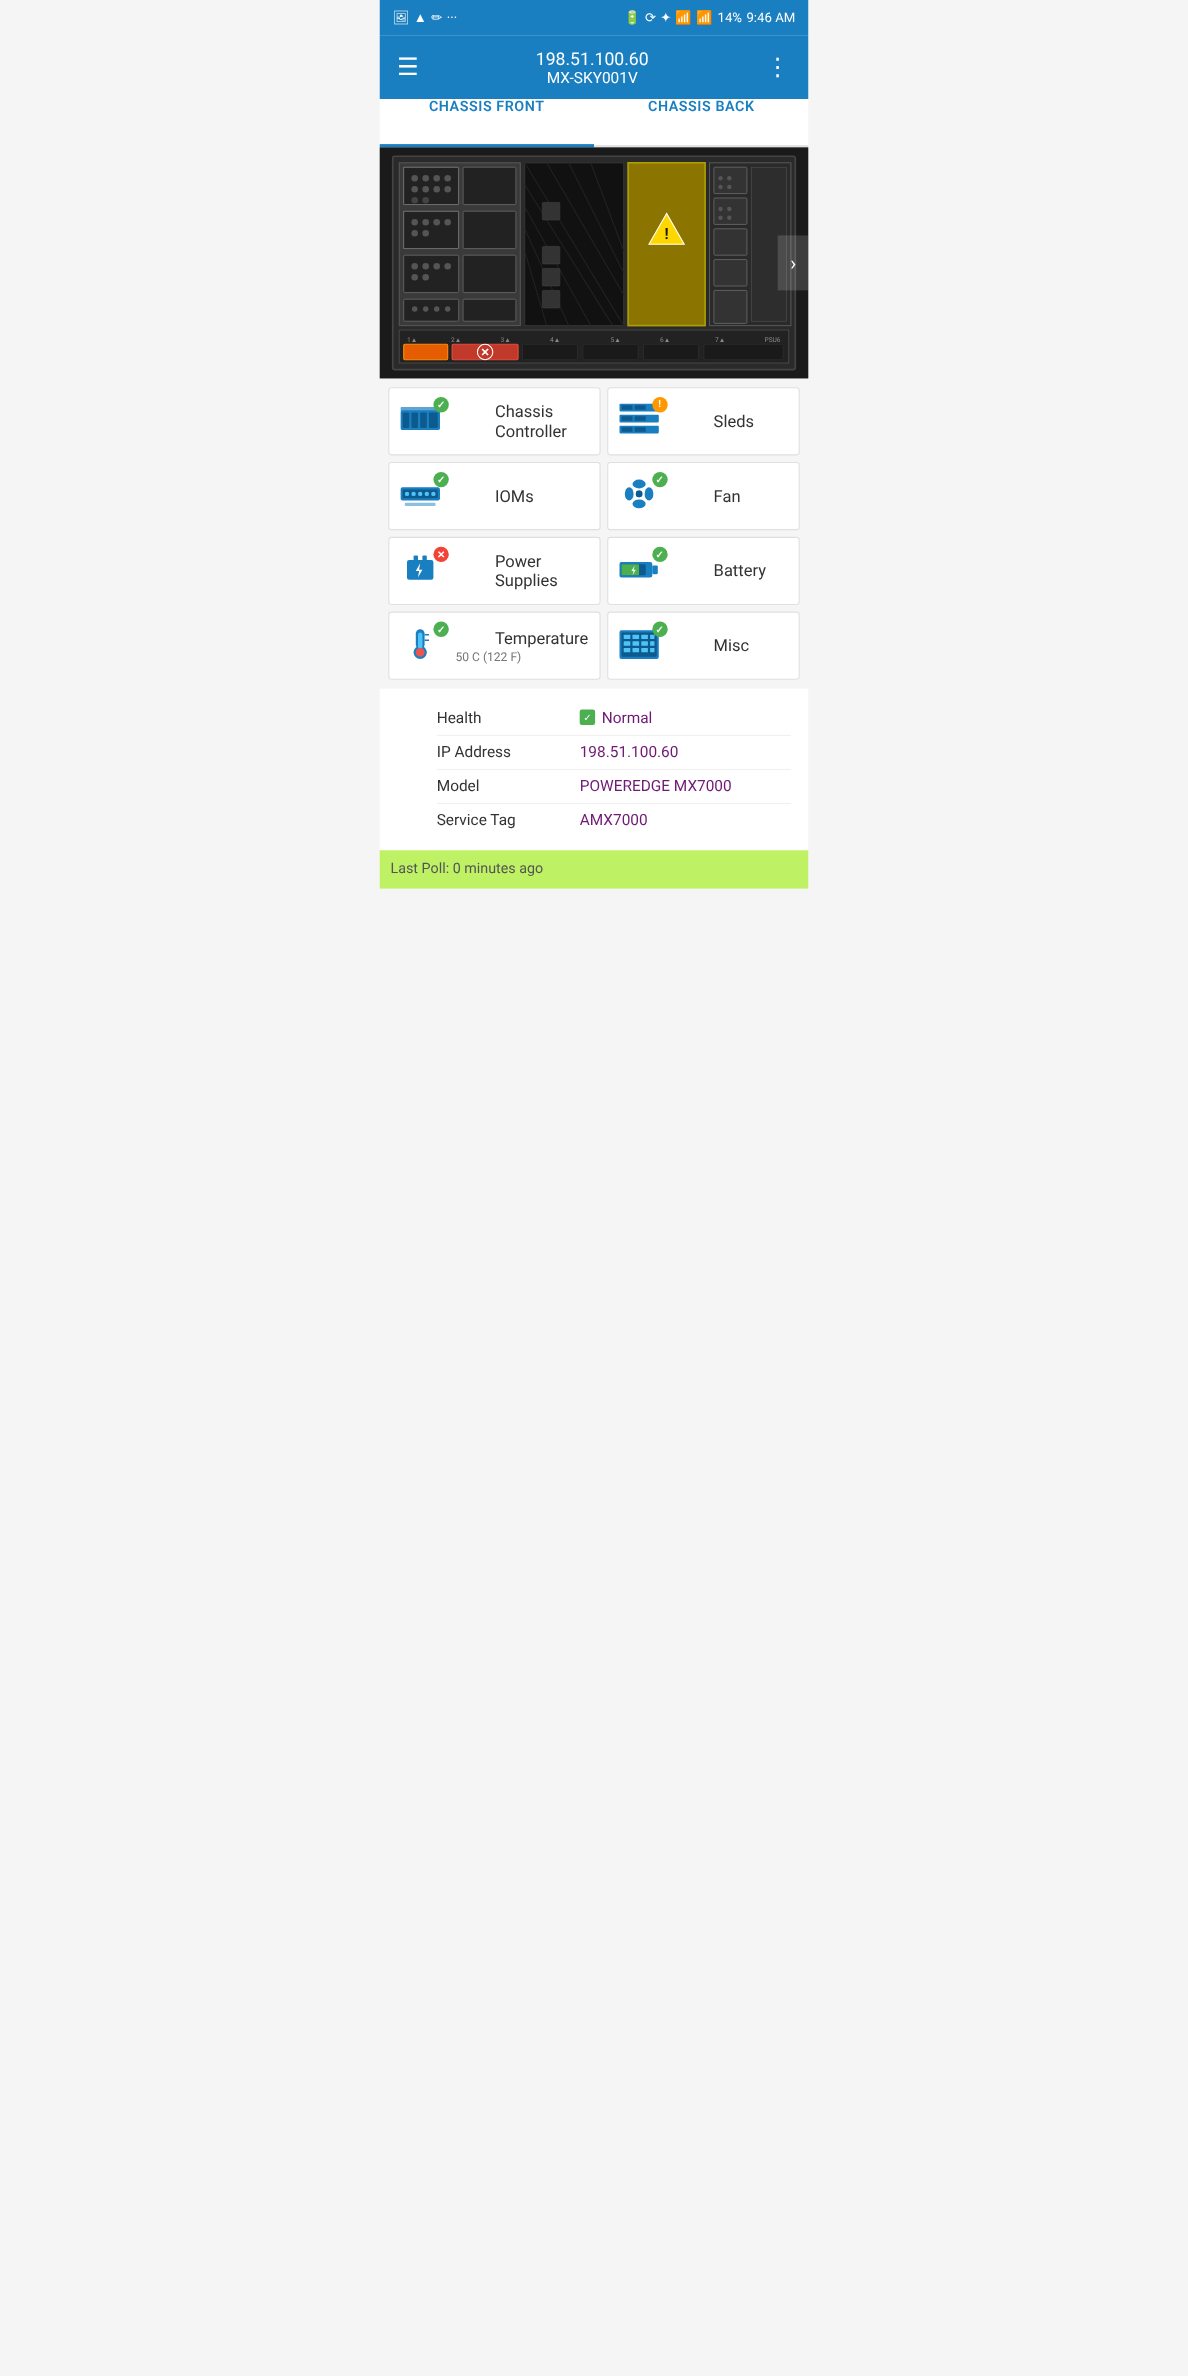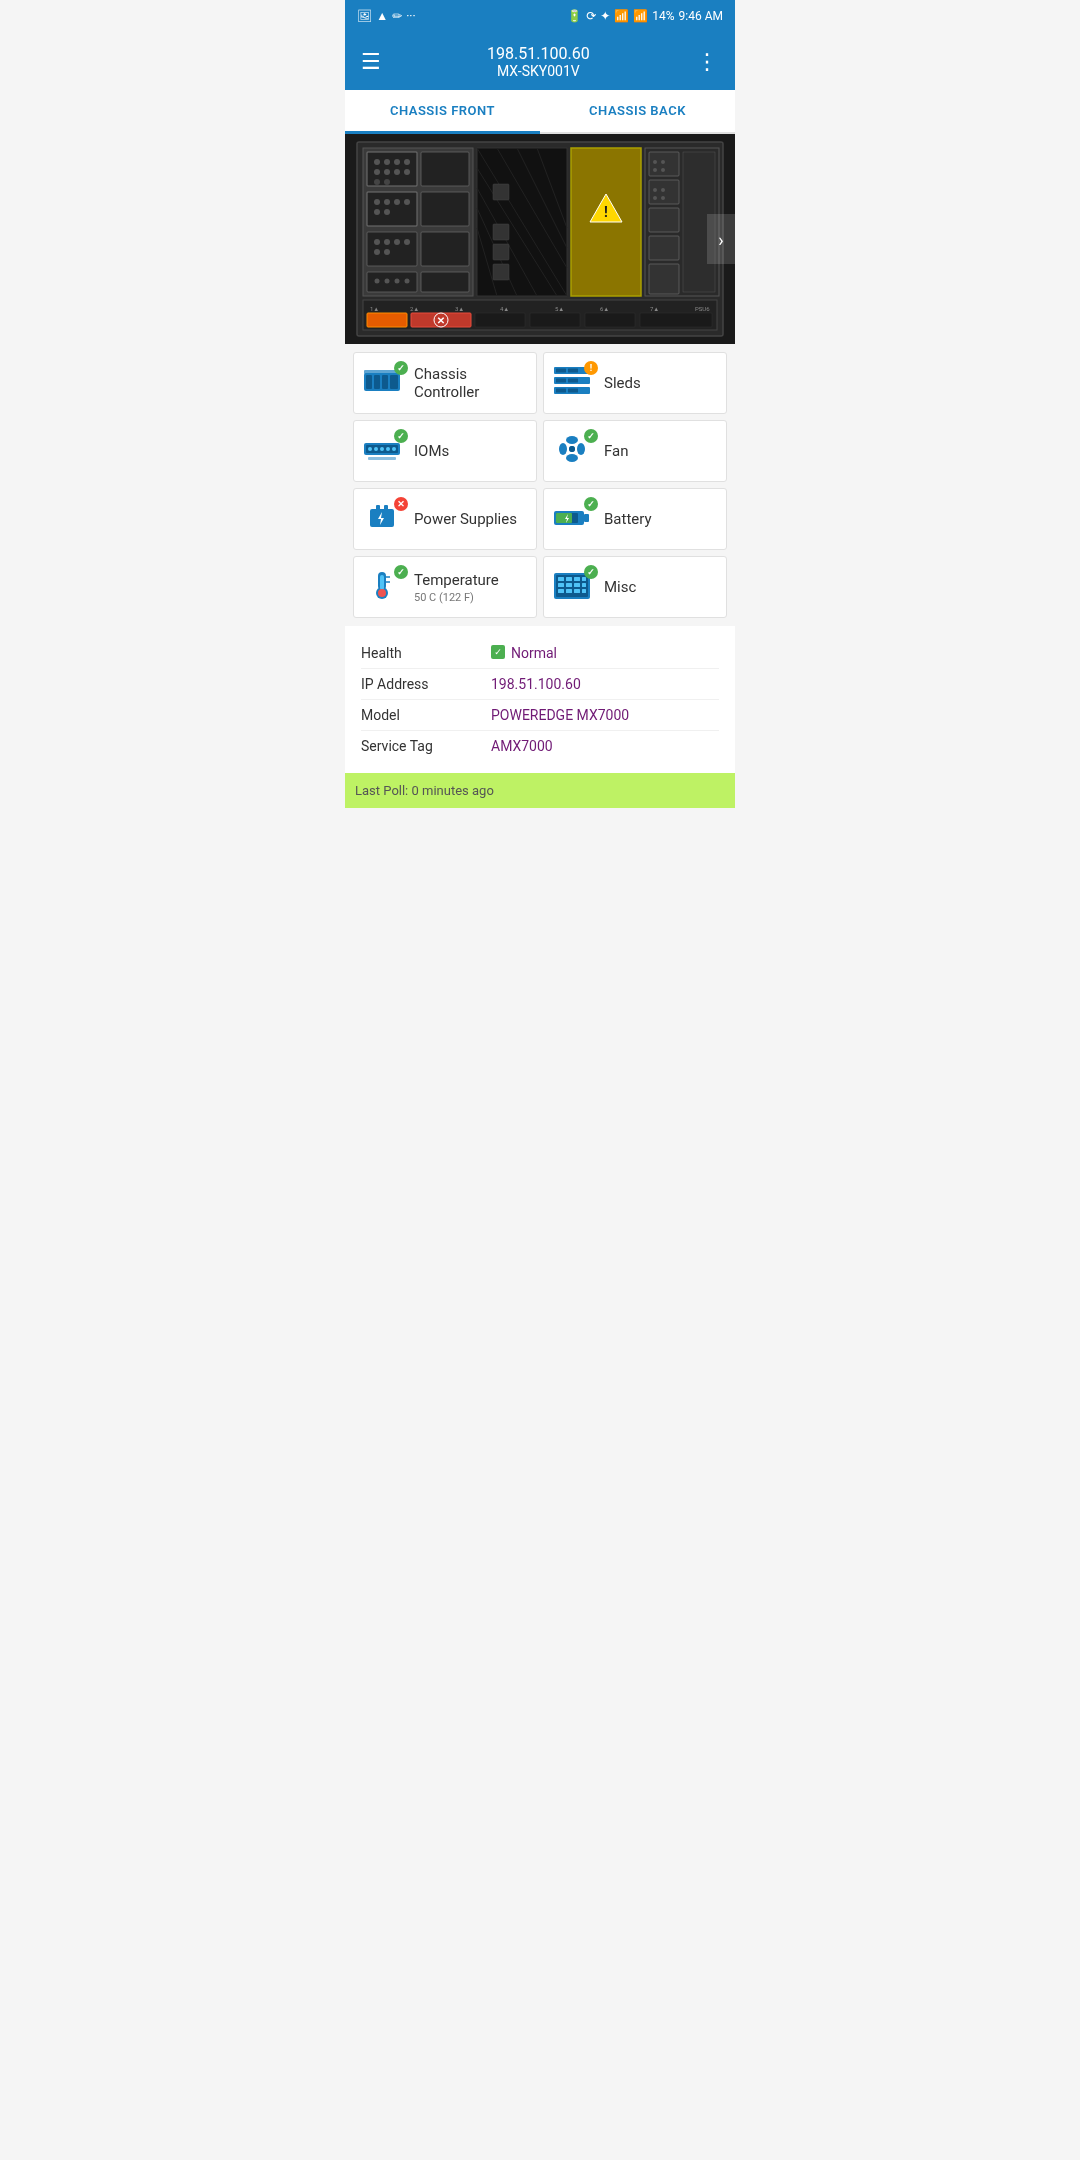--- a/index.html
+++ b/index.html
@@ -46,21 +46,21 @@
     
     .tabs {
       background: white;
       display: flex;
       border-bottom: 2px solid #e0e0e0;
       height: 44px;
     }
     .tab {
       flex: 1;
       display: flex;
-      align-items: center;
+      align-items: flex-start;
       justify-content: center;
       color: #1a7fc1;
       font-size: 13px;
       font-weight: 600;
       letter-spacing: 0.5px;
       cursor: pointer;
       text-transform: uppercase;
       border-bottom: 3px solid transparent;
       margin-bottom: -2px;
     }
@@ -135,38 +135,40 @@
       font-weight: bold;
     }
     .badge-ok { background: #4caf50; }
     .badge-warn { background: #ff9800; }
     .badge-error { background: #f44336; }
 
     .component-label {
       font-size: 15px;
       color: #333;
       font-weight: 400;
+      margin-left: 36px;
     }
     .component-sublabel {
       font-size: 11px;
       color: #777;
       margin-top: 2px;
     }
 
     
     .info-section {
       background: white;
       padding: 12px 16px;
       margin: 0;
     }
     .info-row {
       display: flex;
       padding: 7px 0;
       border-bottom: 1px solid #f0f0f0;
       align-items: center;
+      margin-left: 36px;
     }
     .info-row:last-child { border-bottom: none; }
     .info-label {
       width: 130px;
       color: #333;
       font-size: 14px;
       flex-shrink: 0;
     }
     .info-value {
       color: #701a75;

